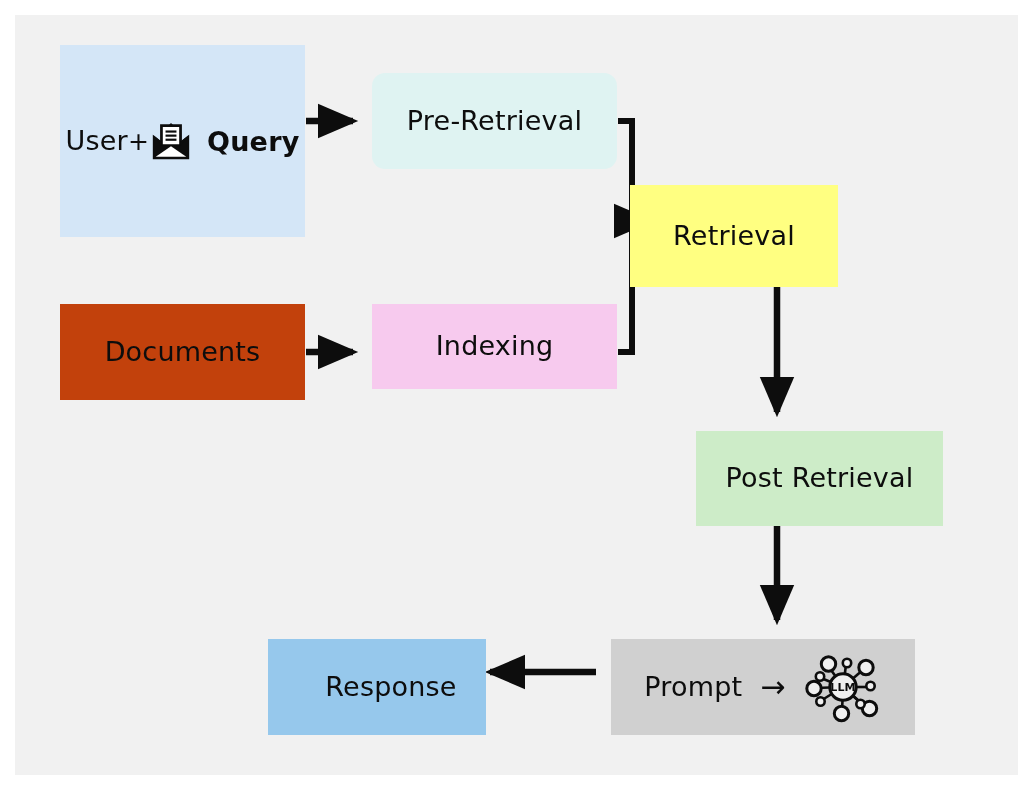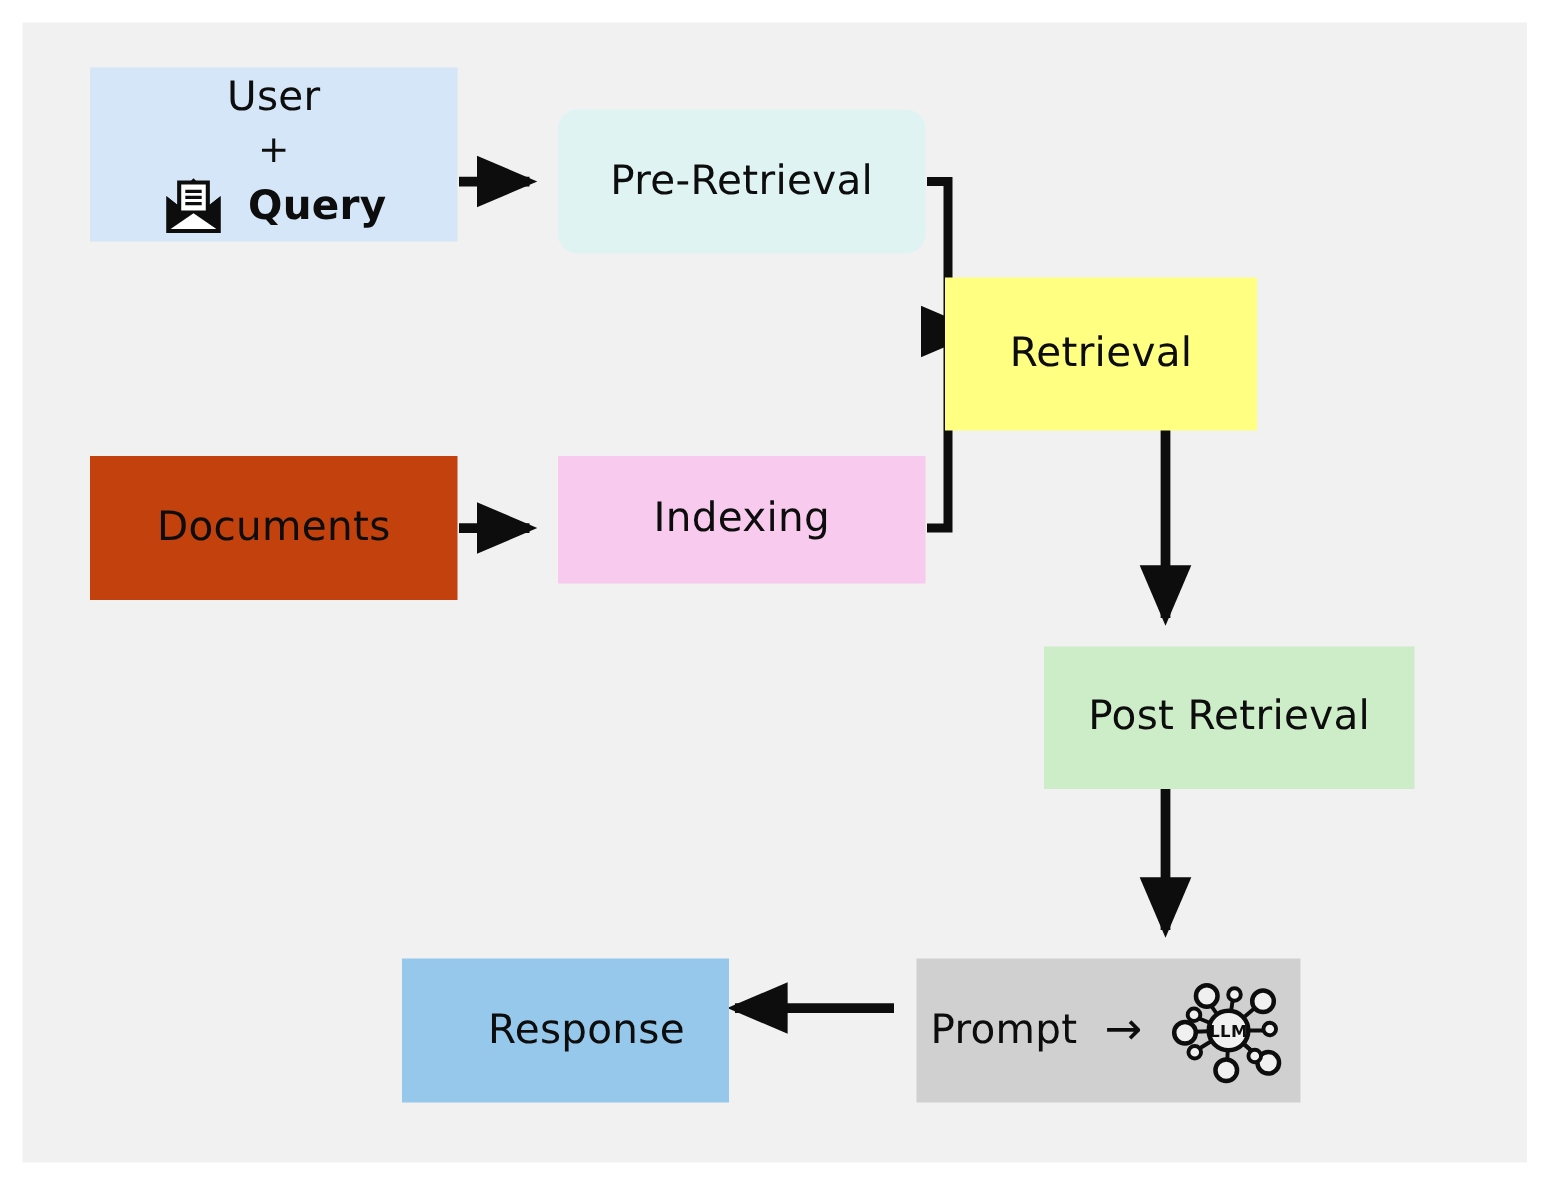--- a/index.html
+++ b/index.html
@@ -30,23 +30,23 @@
     box-sizing: border-box;
     color: #0d0d0d;
     font-size: 27px;
     letter-spacing: 0.2px;
     line-height: 1.28;
     text-align: center;
     white-space: nowrap;
   }
   
   #node-user-query {
-    left: 45px; top: 30px; width: 245px; height: 116px;
+    left: 45px; top: 30px; width: 245px; height: 192px;
     background: #d4e6f7;
-    flex-direction: column;
+    flex-direction: row;
     white-space: normal;
   }
   #node-user-query .uq-line {
     display: flex;
     align-items: center;
     justify-content: center;
     gap: 14px;
   }
   #node-user-query .uq-plus { font-size: 25px; margin: 2px 0 0 0; }
   #node-user-query .uq-query-row { margin-top: 2px; font-weight: bold; }
@@ -67,21 +67,21 @@
   #node-retrieval {
     left: 615px; top: 170px; width: 208px; height: 102px;
     background: #ffff81;
   }
   #node-post-retrieval {
     left: 653px; top: 416px; width: 247px; height: 95px;
     background: #cdecc8;
     margin-left: 28px;
   }
   #node-prompt-llm {
-    left: 596px; top: 624px; width: 256px; height: 96px;
+    left: 596px; top: 624px; width: 304px; height: 96px;
     background: #d0d0d0;
     gap: 16px;
   }
   #node-prompt-llm .prompt-text { display: inline-block; }
   #node-prompt-llm .prompt-arrow-glyph {
     font-size: 30px;
     line-height: 1;
     margin: 0 2px;
   }
   #node-response {

